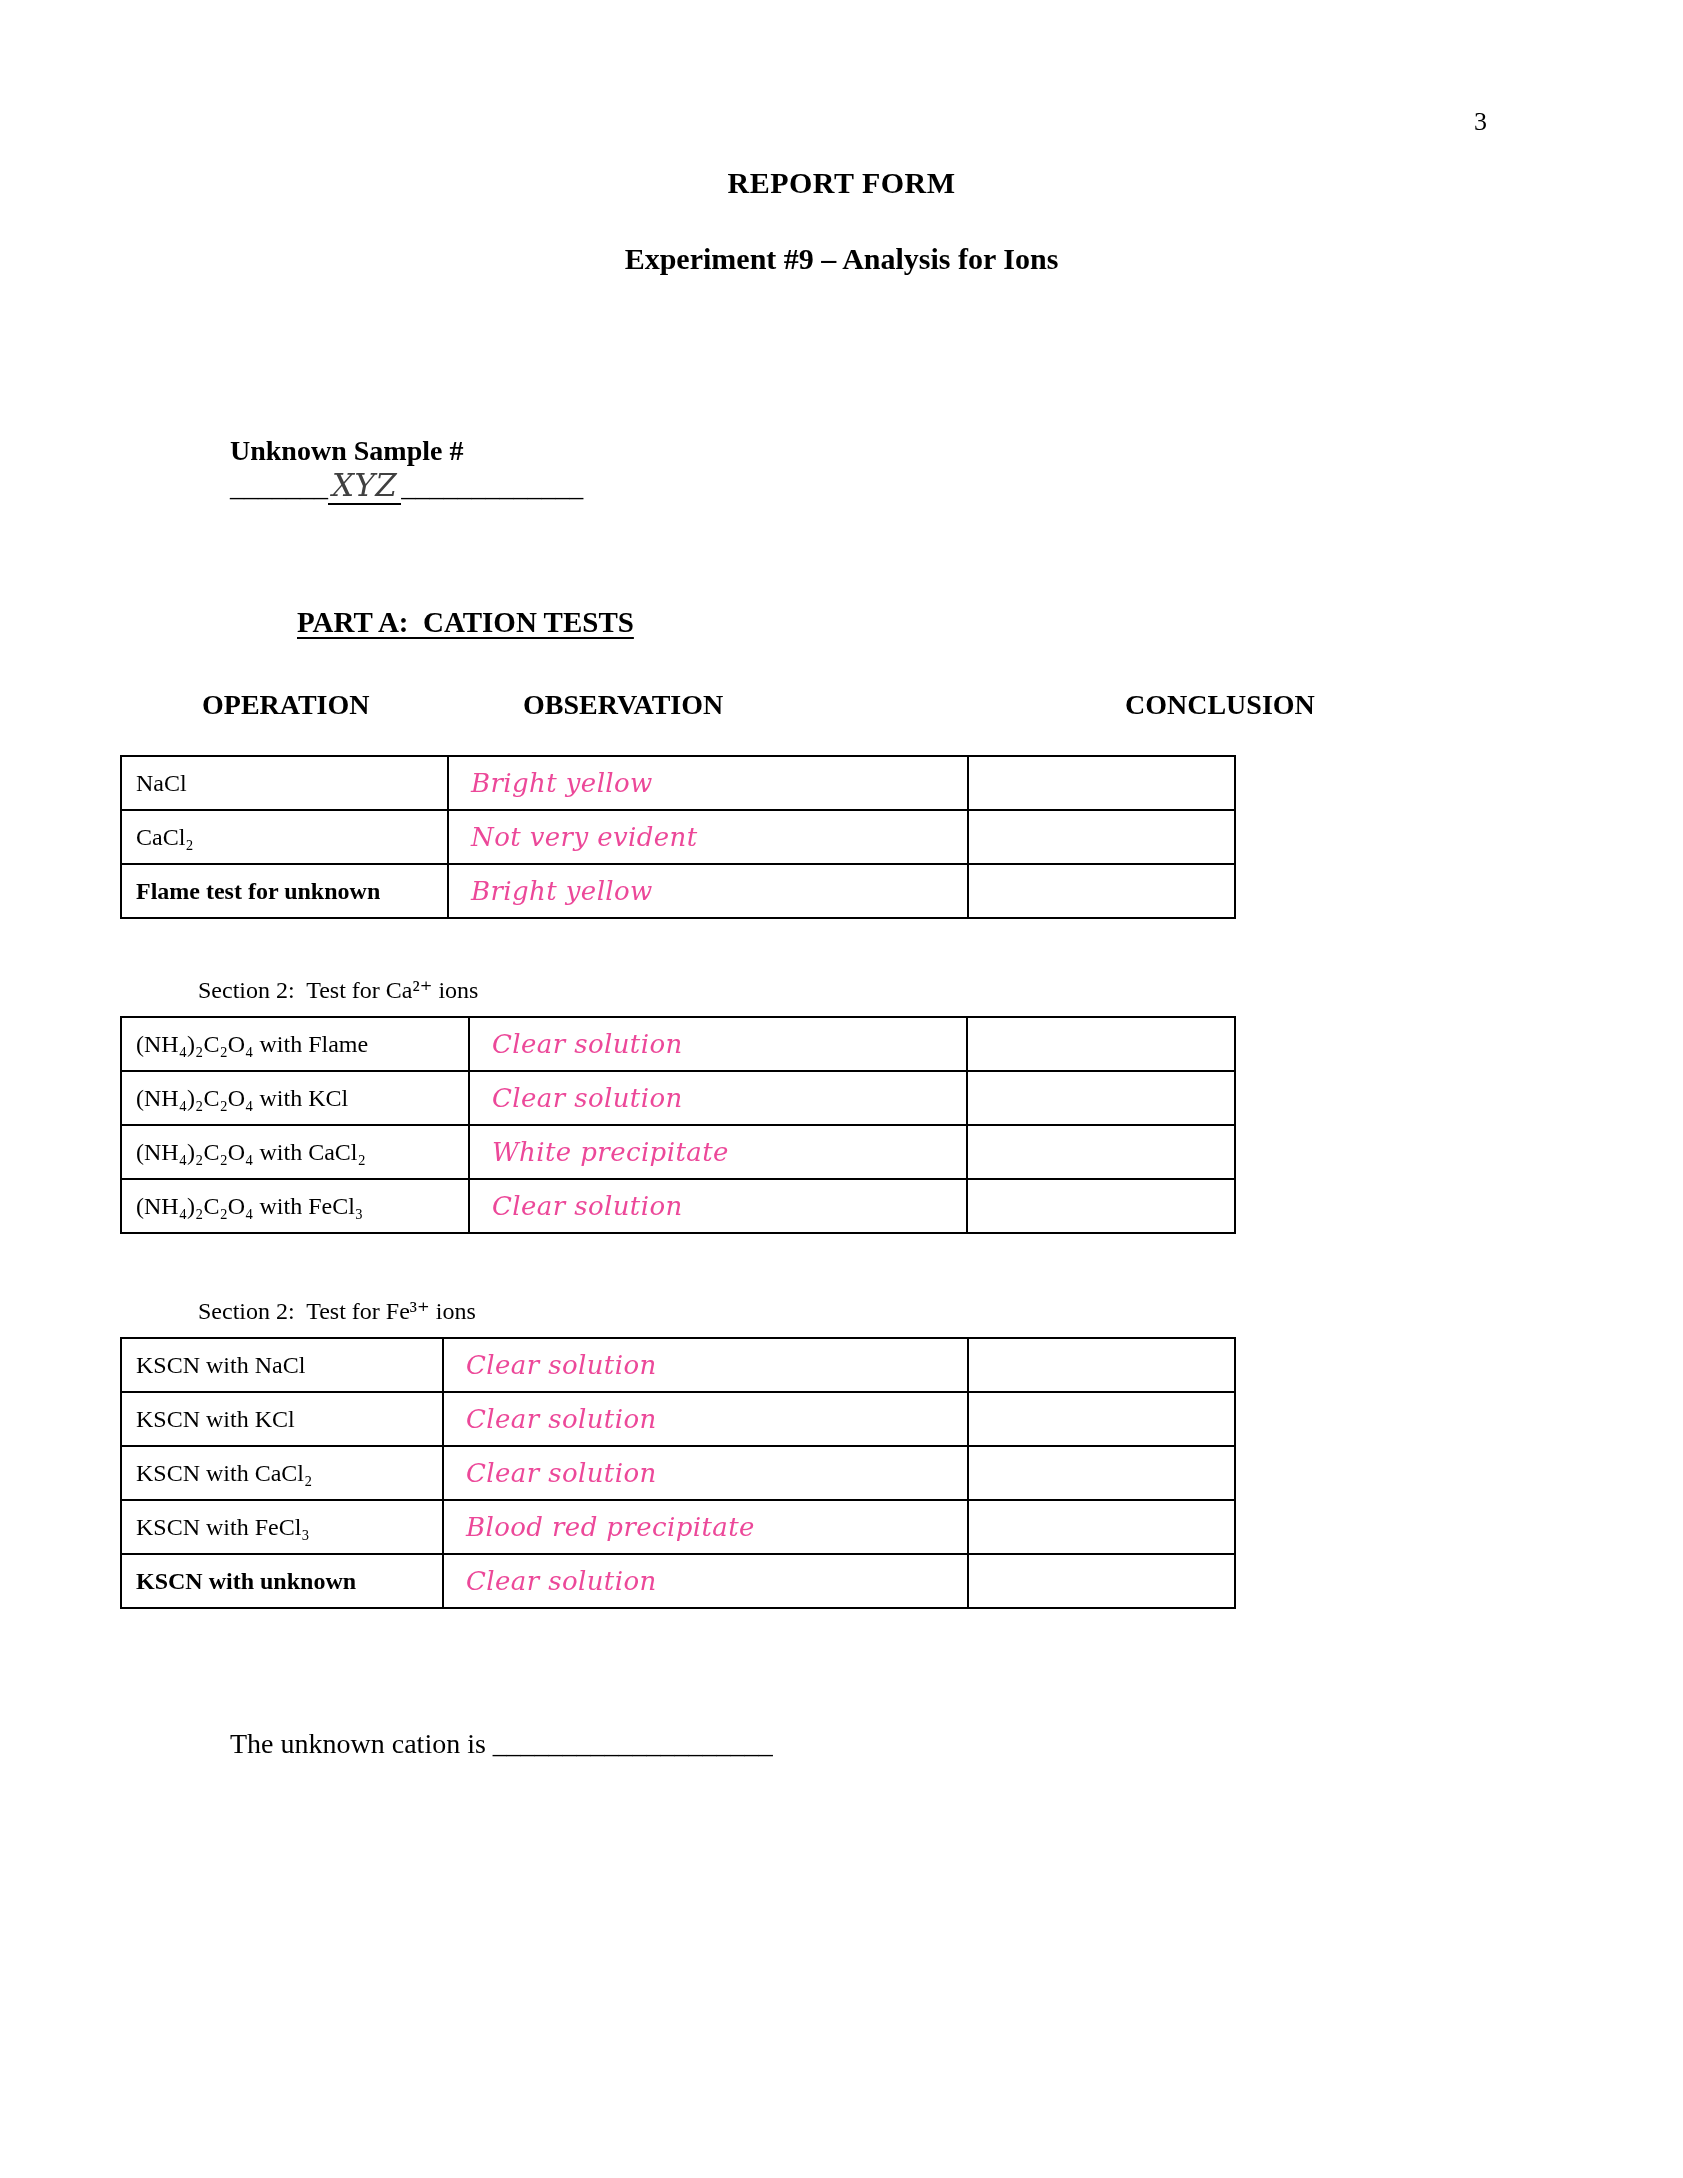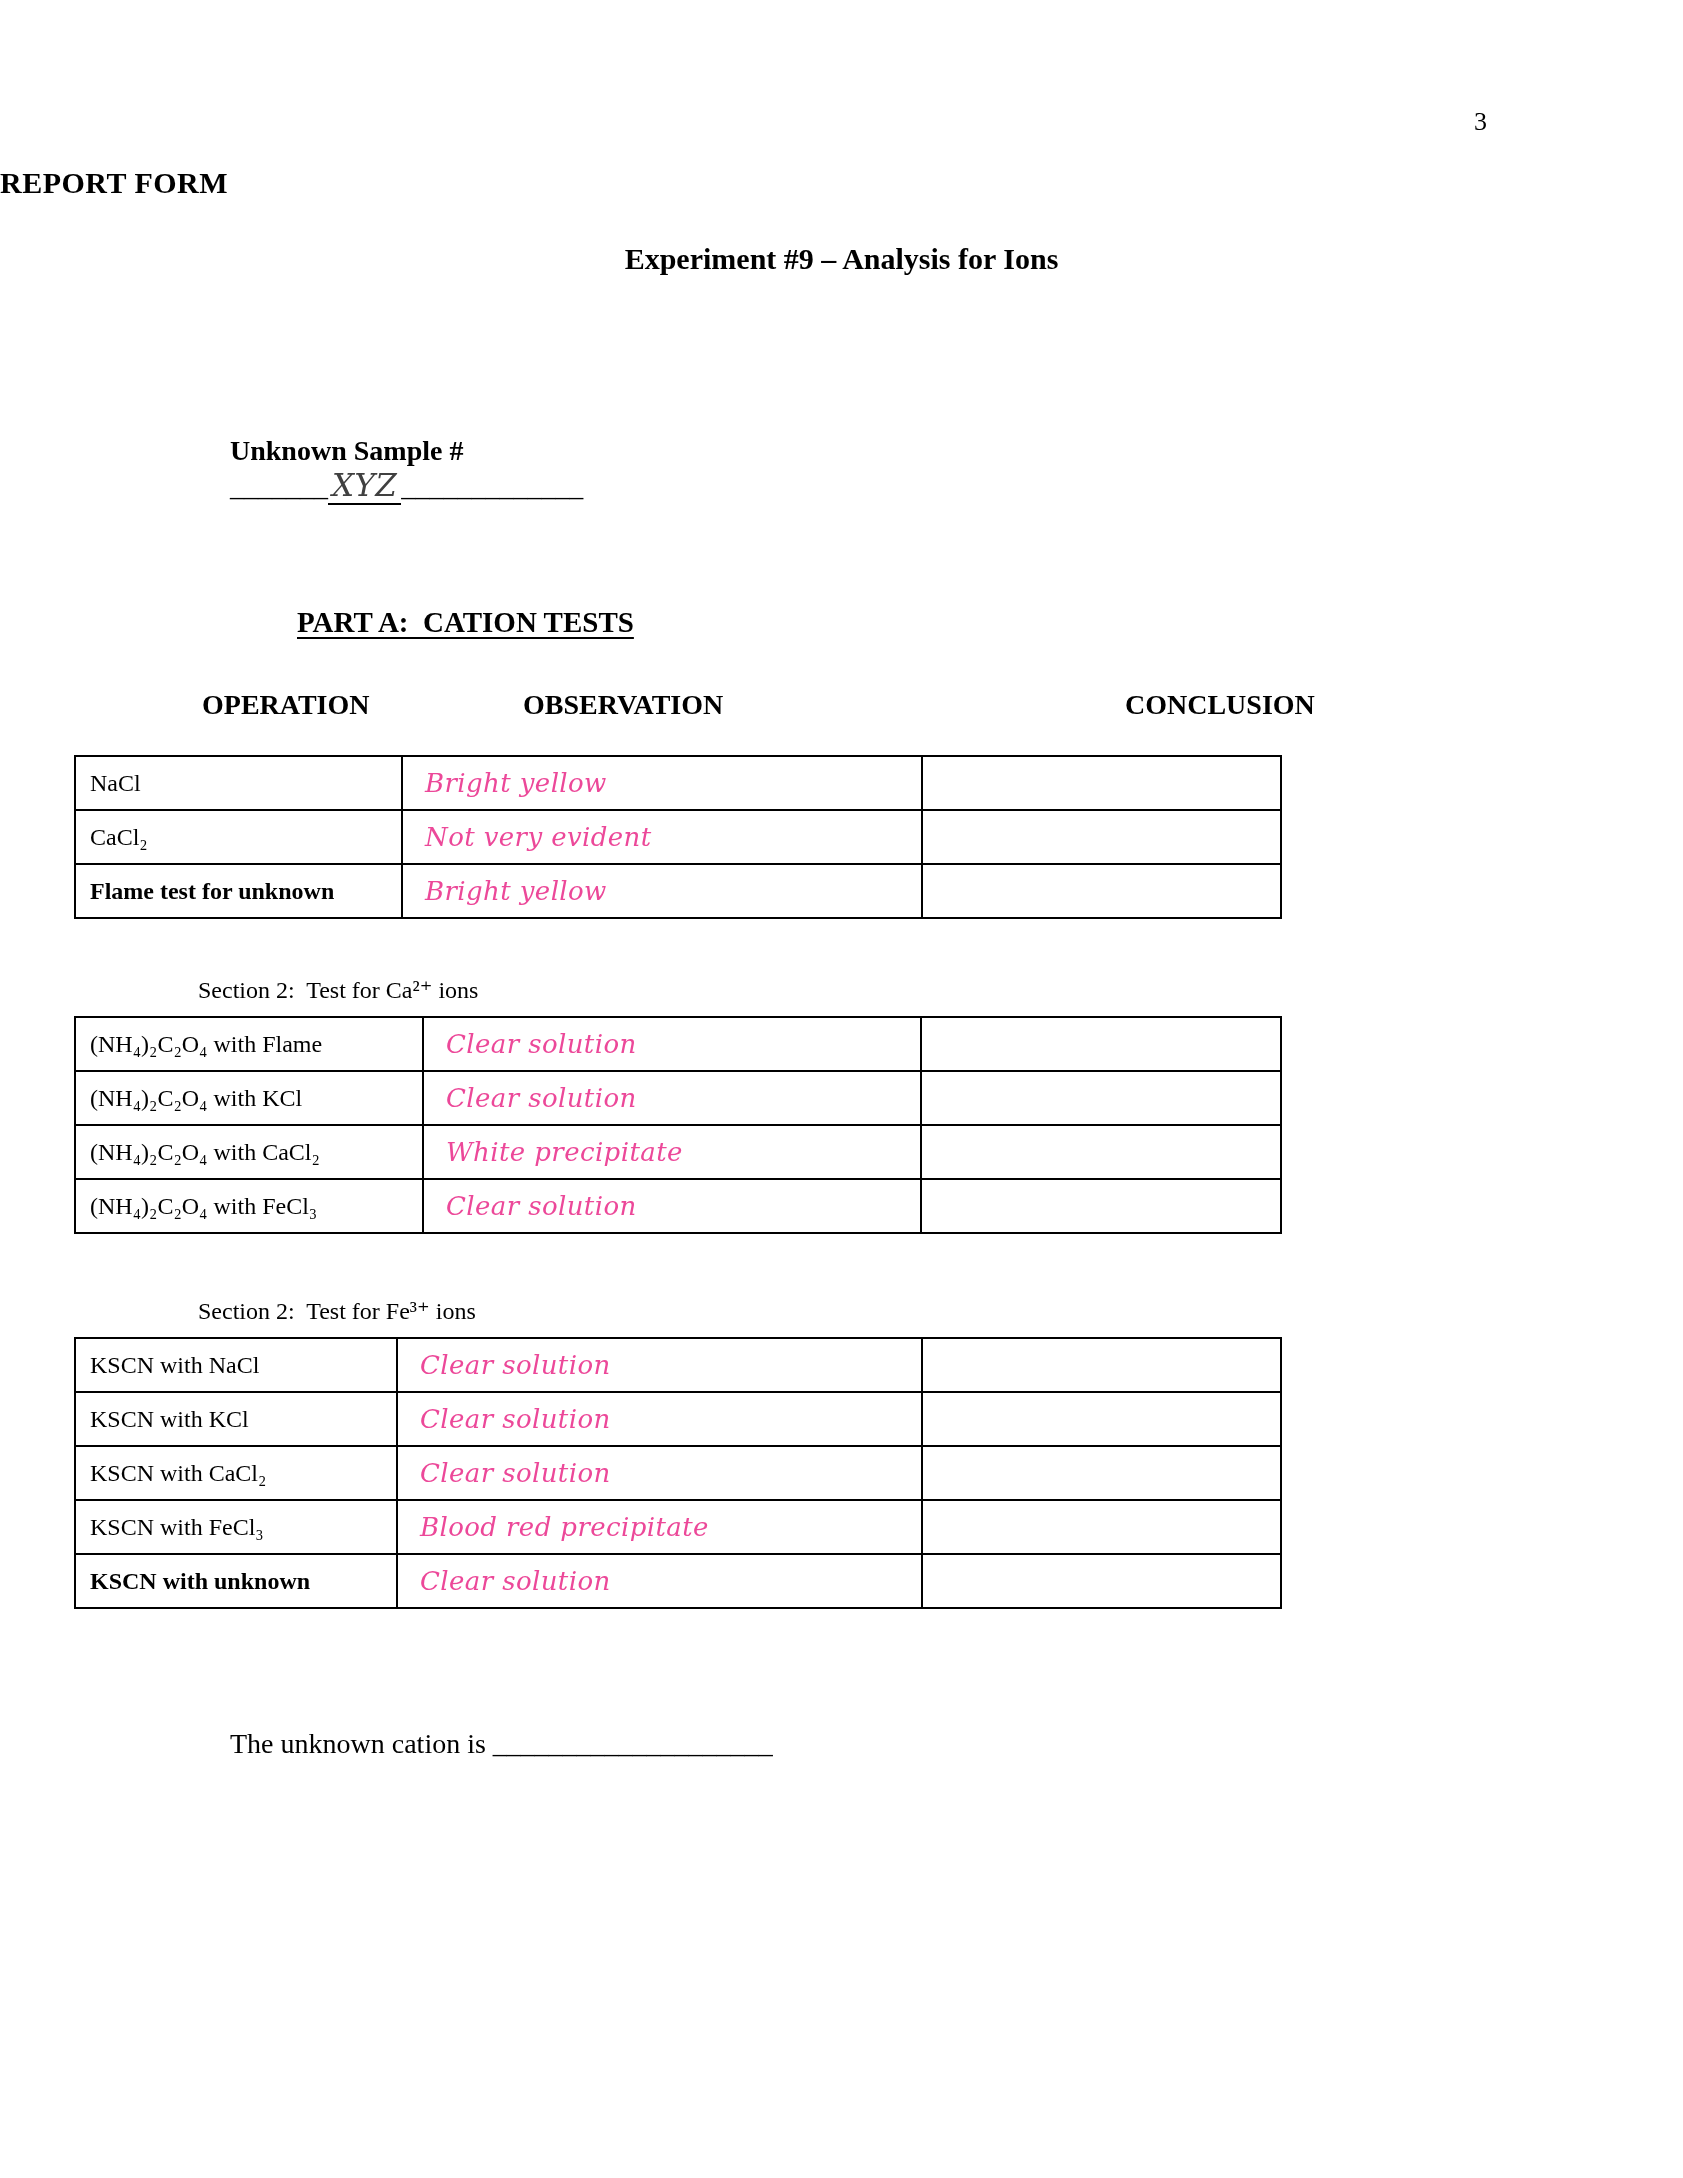--- a/index.html
+++ b/index.html
@@ -18,20 +18,21 @@
     position: relative;
     overflow: hidden;
   }
   .page-number {
     position: absolute;
     top: 107px;
     right: 196px;
     font-size: 26px;
   }
   .title {
+    text-align: center;
     padding-top: 166px;
     font-size: 30px;
     font-weight: bold;
     letter-spacing: 0.5px;
     white-space: pre-wrap;
   }
   .subtitle {
     text-align: center;
     margin-top: 42px;
     font-size: 30px;
@@ -75,22 +76,22 @@
   .col-headers .col-con { position: absolute; left: 1093px; margin-left: 32px; }
   .section-caption {
     margin: 0 0 12px 198px;
     font-size: 24px;
     white-space: pre-wrap;
   }
   .sec1 { margin-top: 30px; }
   .sec2 { margin-top: 57px; }
   .sec3 { margin-top: 63px; }
   table.report {
-    margin-left: 74px;
-    width: 1208px;
+    margin-left: 120px;
+    width: 1116px;
     border-collapse: collapse;
     table-layout: fixed;
   }
   table.report td {
     border: 2px solid #000000;
     height: 54px;
     vertical-align: middle;
     font-size: 24px;
     padding-left: 14px;
     white-space: pre-wrap;

